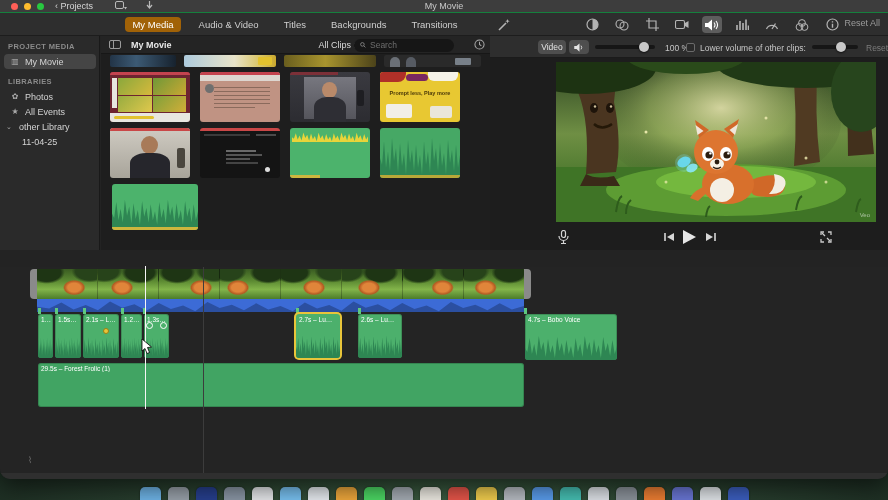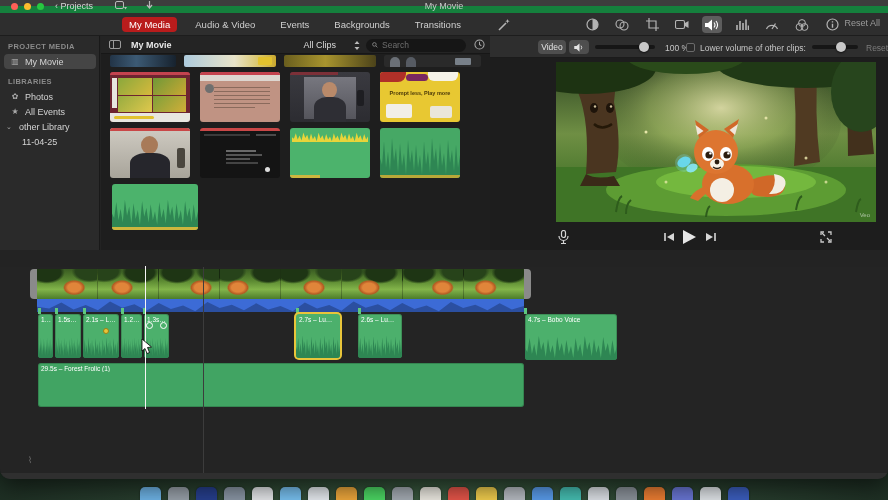--- a/index.html
+++ b/index.html
@@ -10,32 +10,32 @@
   
   .desktop { position:absolute; inset:0; background:
     radial-gradient(ellipse 600px 260px at 50% 100%, #3a5a40 0%, #24382a 60%, #15211a 100%); }
   .dock { position:absolute; left:0; right:0; bottom:0; height:16px; display:flex; justify-content:center; gap:7px; align-items:flex-end; }
   .dock .dkicon { width:21px; height:13px; border-radius:5px 5px 0 0; box-shadow:0 0 2px rgba(0,0,0,.5); }
 
   
   .window { position:absolute; left:0; top:0; width:888px; height:479px; background:#232323;
     border-radius:0 0 10px 10px; box-shadow:0 8px 24px rgba(0,0,0,.6); overflow:hidden; }
 
-  .titlebar { position:absolute; left:0; top:0; width:888px; height:13px; background:#3d3d3d; border-bottom:7px solid #15803d; }
+  .titlebar { position:absolute; left:0; top:0; width:888px; height:13px; background:#3d3d3d; border-bottom:1px solid #15803d; }
   .tl { position:absolute; top:3px; width:7px; height:7px; border-radius:50%; }
   .tl.red{ left:11px; background:#ff5f57; } .tl.yel{ left:24px; background:#febc2e; } .tl.grn{ left:37px; background:#28c840; }
   .back-btn { position:absolute; left:55px; top:1px; font-size:9px; color:#d6d6d6; }
   .tb-ic { position:absolute; top:1px; color:#b9b9b9; font-size:9px; }
   .win-title { position:absolute; left:0; right:0; top:1px; text-align:center; font-size:9px; color:#c9c9c9; }
 
   
   .topstrip { position:absolute; left:0; top:13px; width:888px; height:23px; background:#2e2e2e; border-bottom:1px solid #1d1d1d; }
   .tabs { position:absolute; left:100px; top:13px; width:390px; height:23px; display:flex; align-items:center; justify-content:center; gap:11px; }
   .tab { font-size:9.5px; color:#cfcfcf; padding:2px 7px; border-radius:4px; white-space:nowrap; }
-  .tab.sel { background:#b91c1c; color:#fff; }
+  .tab.sel { background:#a16207; color:#fff; }
 
   .wand { position:absolute; left:498px; top:18px; }
   .adj-icons { position:absolute; left:582px; top:13px; height:23px; display:flex; align-items:center; gap:10px; }
   .aic { width:20px; height:17px; display:flex; align-items:center; justify-content:center; border-radius:4px; color:#b4b4b4; }
   .aic.sel { background:#5d5d5d; color:#fff; }
   .reset-all { position:absolute; right:8px; top:18px; font-size:9px; color:#9b9b9b; }
 
   
   .volrow { position:absolute; left:490px; top:36px; width:398px; height:22px; background:#2e2e2e; border-bottom:1px solid #1b1b1b; }
   .pill { position:absolute; top:4px; height:14px; background:#4e4e4e; border-radius:4px; color:#e3e3e3;
@@ -52,22 +52,22 @@
              font-size:9px; color:#d4d4d4; padding-left:6px; }
   .sb-item.sel { background:#454545; }
   .sb-ic { font-size:8px; color:#a9a9a9; width:10px; text-align:center; }
 
   
   .browser { position:absolute; left:101px; top:36px; width:389px; height:214px; background:#1e1e1e; }
   .br-head { position:absolute; left:0; top:0; width:389px; height:18px; background:#242424; border-bottom:1px solid #171717; }
   .bh-toggle { position:absolute; left:8px; top:4px; width:12px; height:9px; border:1px solid #9a9a9a; border-radius:2px; }
   .bh-toggle:before { content:""; position:absolute; left:3px; top:0; bottom:0; width:1px; background:#9a9a9a; }
   .bh-title { position:absolute; left:30px; top:4px; font-size:9px; font-weight:bold; color:#e8e8e8; }
-  .bh-filter { position:absolute; right:130px; top:4px; font-size:9px; color:#dadada; display:flex; gap:18px; align-items:center;margin-left:8px; }
-  .bh-search { position:absolute; right:24px; top:2.5px; width:100px; height:13px; background:#161616; border-radius:7px; display:flex; align-items:center; padding:0 6px; gap:4px; }
+  .bh-filter { position:absolute; right:130px; top:4px; font-size:9px; color:#dadada; display:flex; gap:3px; align-items:center;margin-left:8px; }
+  .bh-search { position:absolute; right:36px; top:2.5px; width:100px; height:13px; background:#161616; border-radius:7px; display:flex; align-items:center; padding:0 6px; gap:4px; }
   .bh-search input { background:transparent; border:none; outline:none; color:#bbb; font-size:8.5px; width:78px; font-family:inherit; }
   .bh-search input::placeholder { color:#6d6d6d; }
   .bh-clock { position:absolute; right:5px; top:3px; color:#a9a9a9; }
 
   .thumb-abs { position:absolute; border-radius:3px; overflow:hidden; }
   .redbar { position:absolute; left:0; top:0; right:0; height:3px; background:#c94747; }
   .ystrip { position:absolute; left:0; bottom:0; width:38%; height:3px; background:#cdb63e; }
   .person-head { position:absolute; border-radius:50%; background:#b98a6a; }
   .person-body { position:absolute; border-radius:40% 40% 0 0; background:#2e2e34; }
   .tinylines > i { display:block; height:1.5px; background:#8a6a5c; margin:2.5px 4px 0 14px; }
@@ -168,21 +168,21 @@
             <path d="M4.5 0 v6 M2 4 l2.5 3 2.5 -3" stroke="#b9b9b9" fill="none" stroke-width="1.2"></path>
           </svg>
       </div>
       <div class="win-title">My Movie</div>
     </div>
 
     <div class="topstrip"></div>
     <div class="tabs">
       <div class="tab sel">My Media</div>
       <div class="tab">Audio &amp; Video</div>
-      <div class="tab">Events</div>
+      <div class="tab">Titles</div>
       <div class="tab">Backgrounds</div>
       <div class="tab">Transitions</div>
     </div>
 
     <div class="wand">
       <svg width="13" height="13" viewBox="0 0 13 13">
           <path d="M1 12 L8 5" stroke="#b4b4b4" stroke-width="1.6"></path>
           <path d="M9.5 1 l.6 1.6 1.6.6 -1.6.6 -.6 1.6 -.6-1.6 -1.6-.6 1.6-.6z" fill="#b4b4b4"></path>
         </svg>
     </div>

